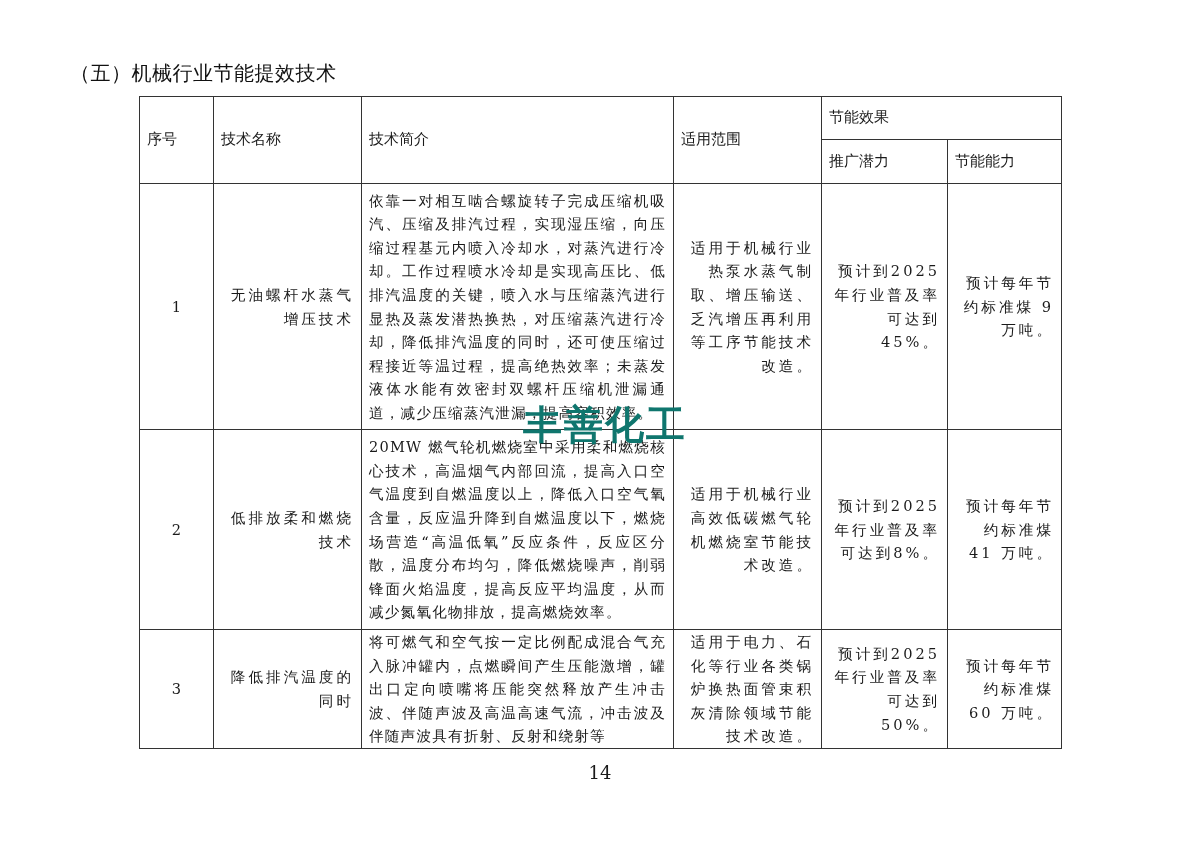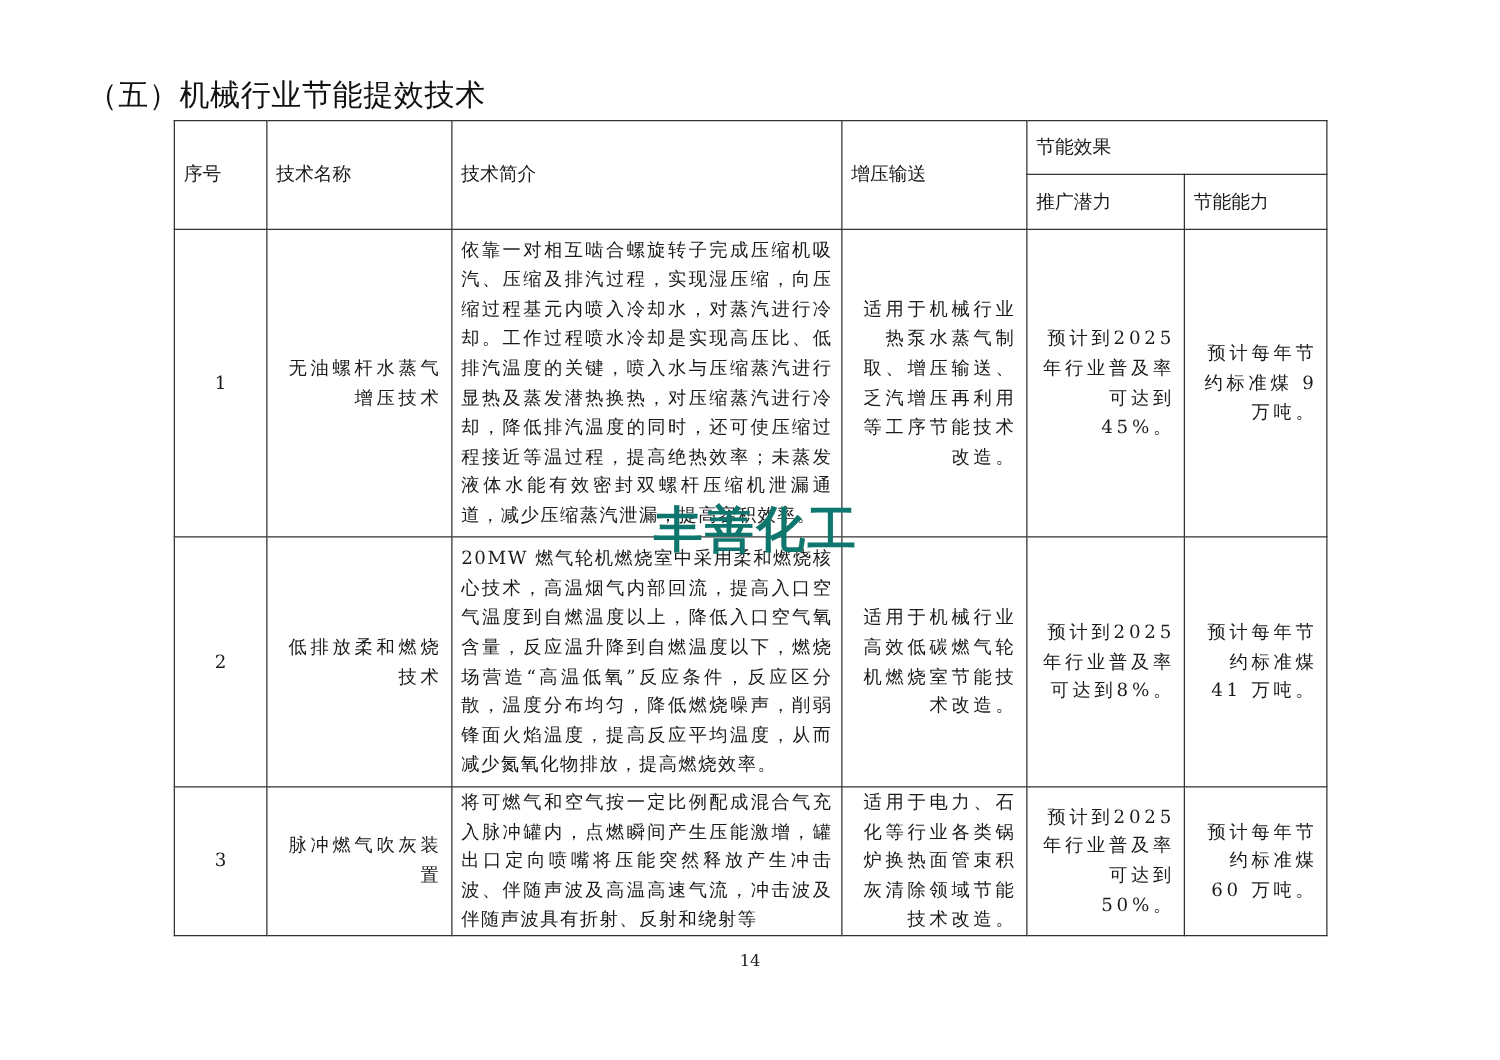--- a/index.html
+++ b/index.html
@@ -3,21 +3,21 @@
 <meta charset="utf-8">
 <style>
   html, body { margin: 0; padding: 0; }
   body {
     width: 1200px; height: 848px; background: #ffffff; position: relative; overflow: hidden;
     font-family: "DejaVu Serif", "Liberation Serif", serif; color: #1a1a1a;
   }
   .section-title {
     position: absolute; left: 70px; top: 60px;
     font-family: "DejaVu Sans", "Liberation Sans", sans-serif;
-    font-size: 24px; letter-spacing: 0.5px; color: #111;
+    font-size: 20px; letter-spacing: 0.5px; color: #111;
   }
   table.tech {
     position: absolute; left: 139px; top: 96px;
     width: 922px; border-collapse: collapse; table-layout: fixed;
     font-size: 14.6px; line-height: 23.6px;
   }
   table.tech th, table.tech td {
     border: 1.3px solid #333; padding: 0 7px; vertical-align: middle;
   }
   table.tech th {
@@ -33,21 +33,21 @@
   .row2 { height: 200px; }
   .row3 { height: 110px; }
   .watermark {
     position: absolute; left: 523px; top: 405px;
     font-family: "DejaVu Sans", "Liberation Sans", sans-serif;
     font-weight: bold; font-size: 39px; letter-spacing: 2px; color: #0f766e;
     line-height: 40px;
   }
   .page-number {
     position: absolute; left: 0; width: 1200px; top: 762px; text-align: center;
-    font-size: 13px;
+    font-size: 18px;
   }
 </style>
 </head>
 <body>
 
 <div class="section-title">（五）机械行业节能提效技术</div>
 
 <table class="tech">
   <colgroup>
     <col style="width:74px">
@@ -55,21 +55,21 @@
     <col style="width:312px">
     <col style="width:148px">
     <col style="width:126px">
     <col style="width:114px">
   </colgroup>
   <thead>
     <tr class="hdr-top">
       <th rowspan="2">序号</th>
       <th rowspan="2">技术名称</th>
       <th rowspan="2">技术简介</th>
-      <th rowspan="2">增压输送</th>
+      <th rowspan="2">适用范围</th>
       <th colspan="2">节能效果</th>
     </tr>
     <tr class="hdr-bot">
       <th>推广潜力</th>
       <th>节能能力</th>
     </tr>
   </thead>
   <tbody>
     <tr class="row1">
       <td class="num">1</td>
@@ -82,21 +82,21 @@
     <tr class="row2">
       <td class="num">2</td>
       <td class="name">低排放柔和燃烧技术</td>
       <td class="desc">20MW 燃气轮机燃烧室中采用柔和燃烧核心技术，高温烟气内部回流，提高入口空气温度到自燃温度以上，降低入口空气氧含量，反应温升降到自燃温度以下，燃烧场营造“高温低氧”反应条件，反应区分散，温度分布均匀，降低燃烧噪声，削弱锋面火焰温度，提高反应平均温度，从而减少氮氧化物排放，提高燃烧效率。</td>
       <td class="scope">适用于机械行业高效低碳燃气轮机燃烧室节能技术改造。</td>
       <td class="pot">预计到2025年行业普及率可达到8%。</td>
       <td class="cap">预计每年节约标准煤 41 万吨。</td>
     </tr>
     <tr class="row3">
       <td class="num">3</td>
-      <td class="name">脉冲燃气吹灰装置</td>
+      <td class="name">降低排汽温度的同时</td>
       <td class="desc">将可燃气和空气按一定比例配成混合气充入脉冲罐内，点燃瞬间产生压能激增，罐出口定向喷嘴将压能突然释放产生冲击波、伴随声波及高温高速气流，冲击波及伴随声波具有折射、反射和绕射等</td>
       <td class="scope">适用于电力、石化等行业各类锅炉换热面管束积灰清除领域节能技术改造。</td>
       <td class="pot">预计到2025年行业普及率可达到50%。</td>
       <td class="cap">预计每年节约标准煤 60 万吨。</td>
     </tr>
   </tbody>
 </table>
 
 <div class="watermark">丰善化工</div>
 

